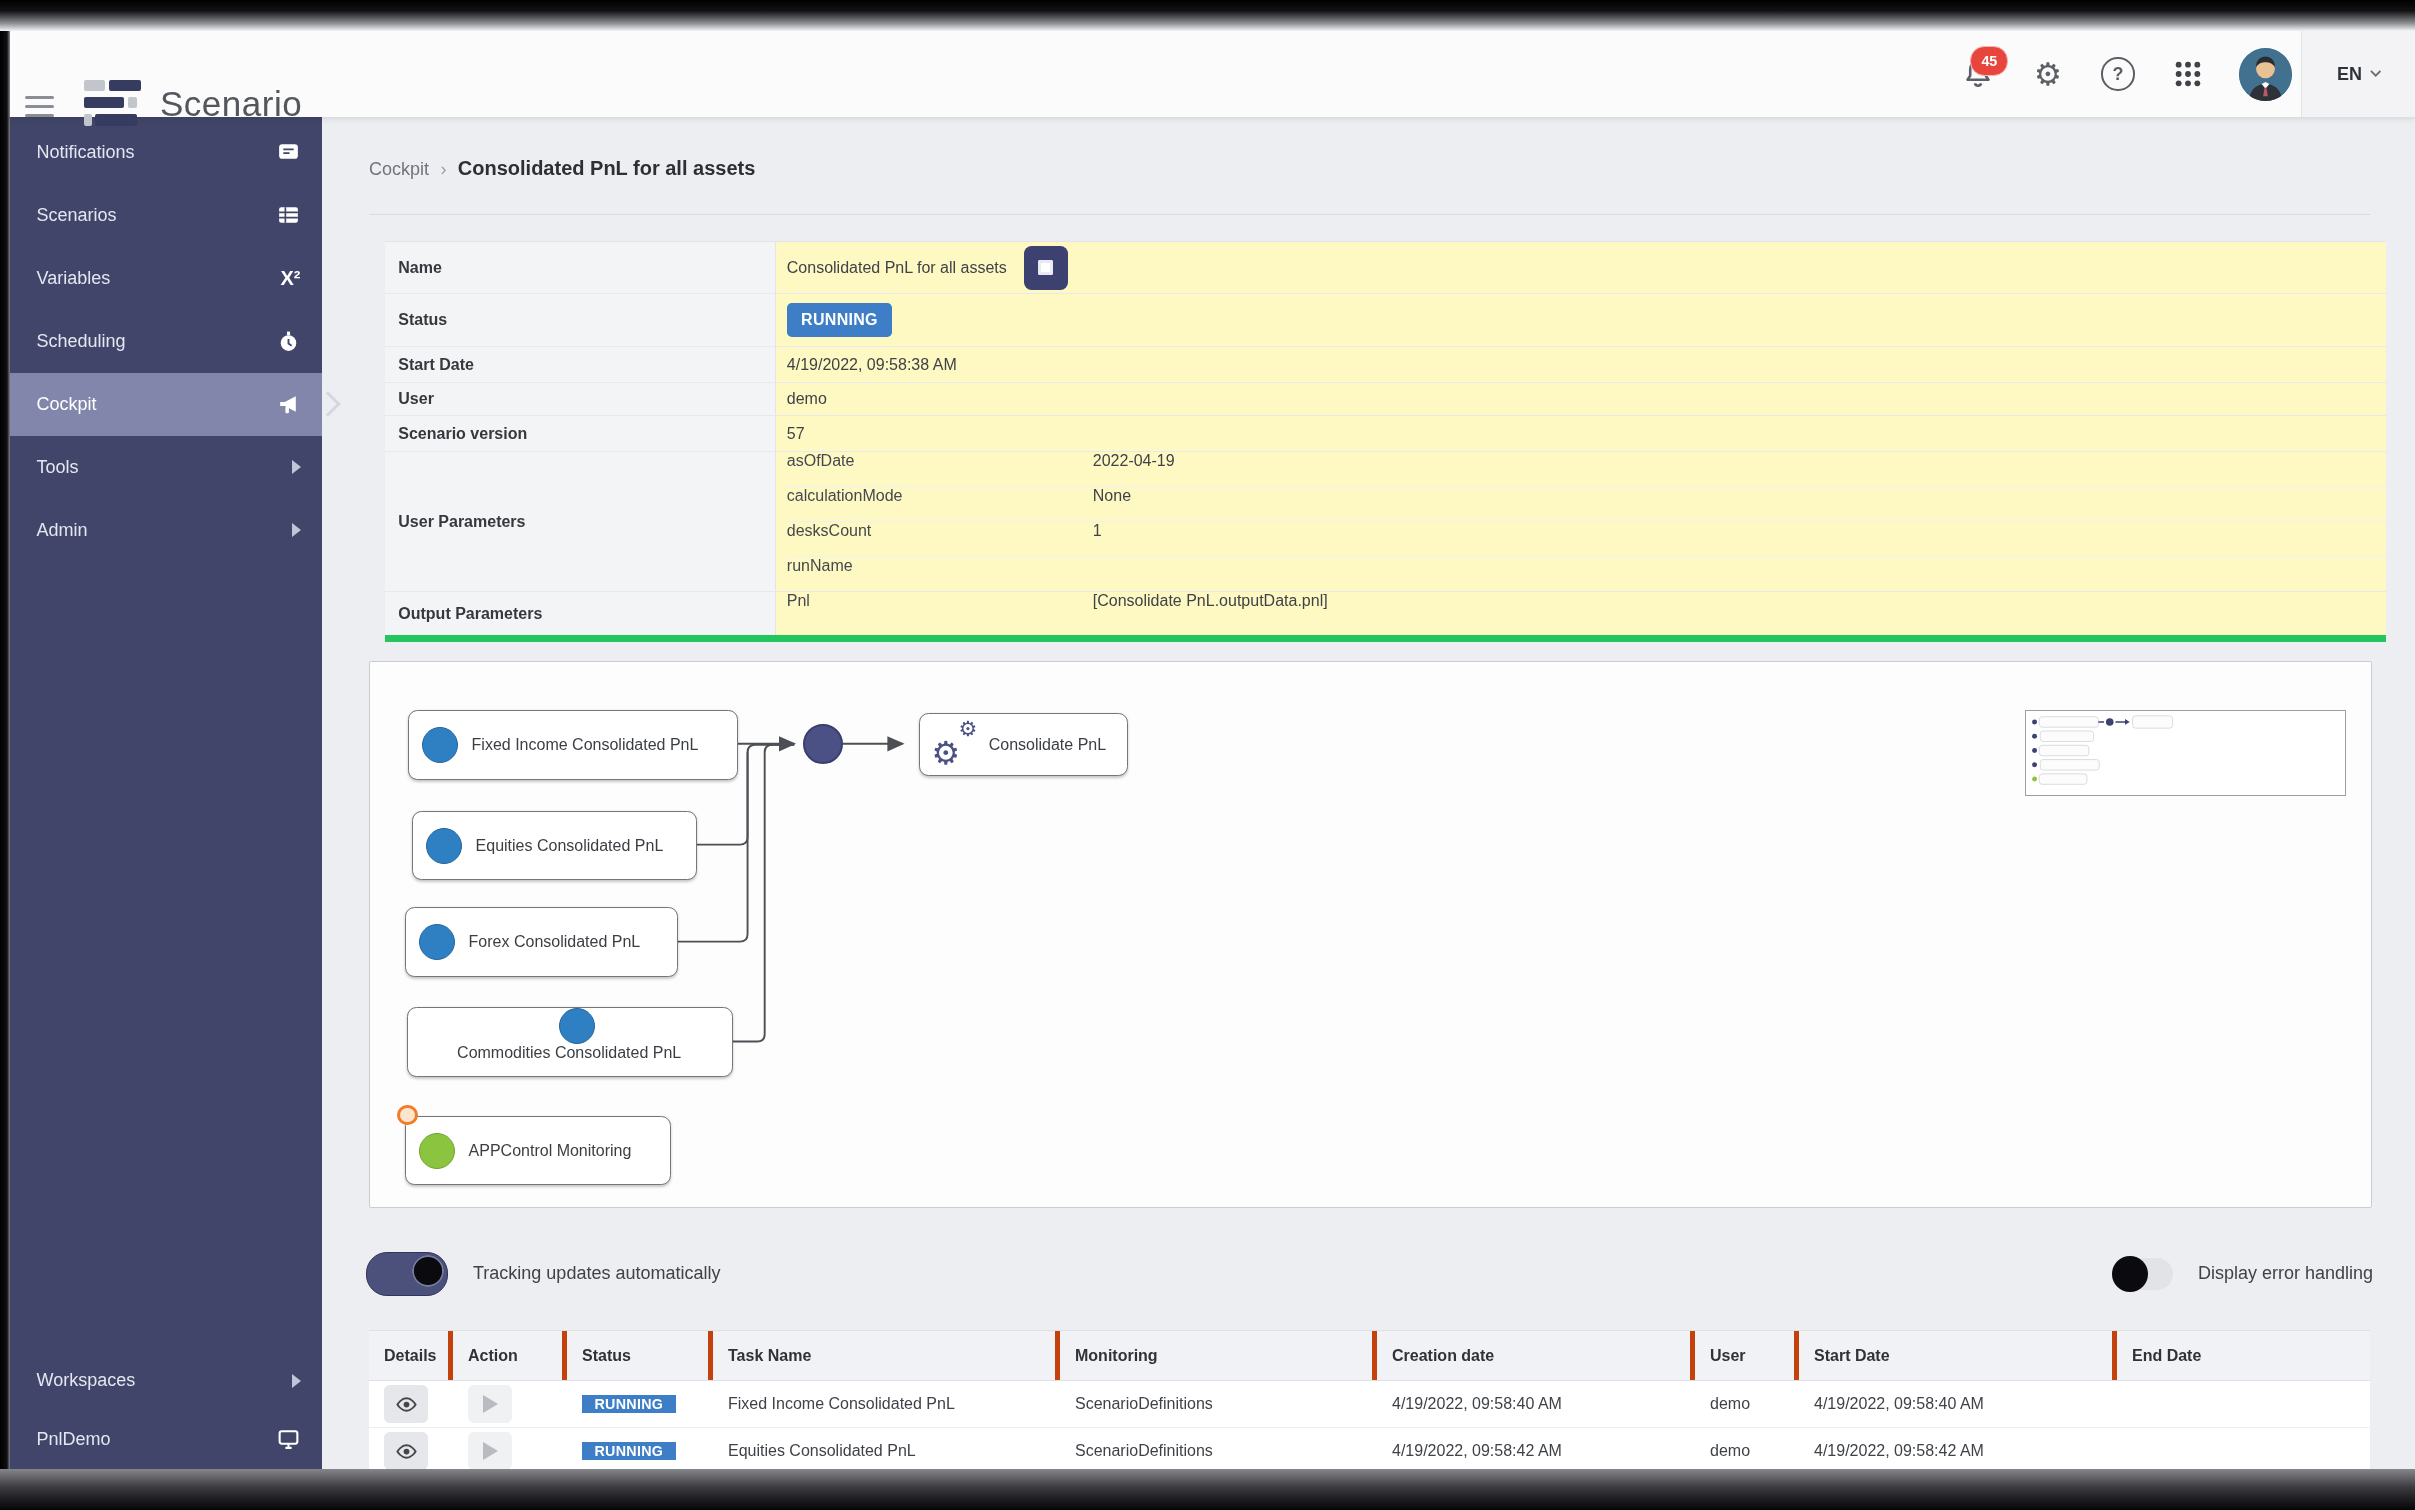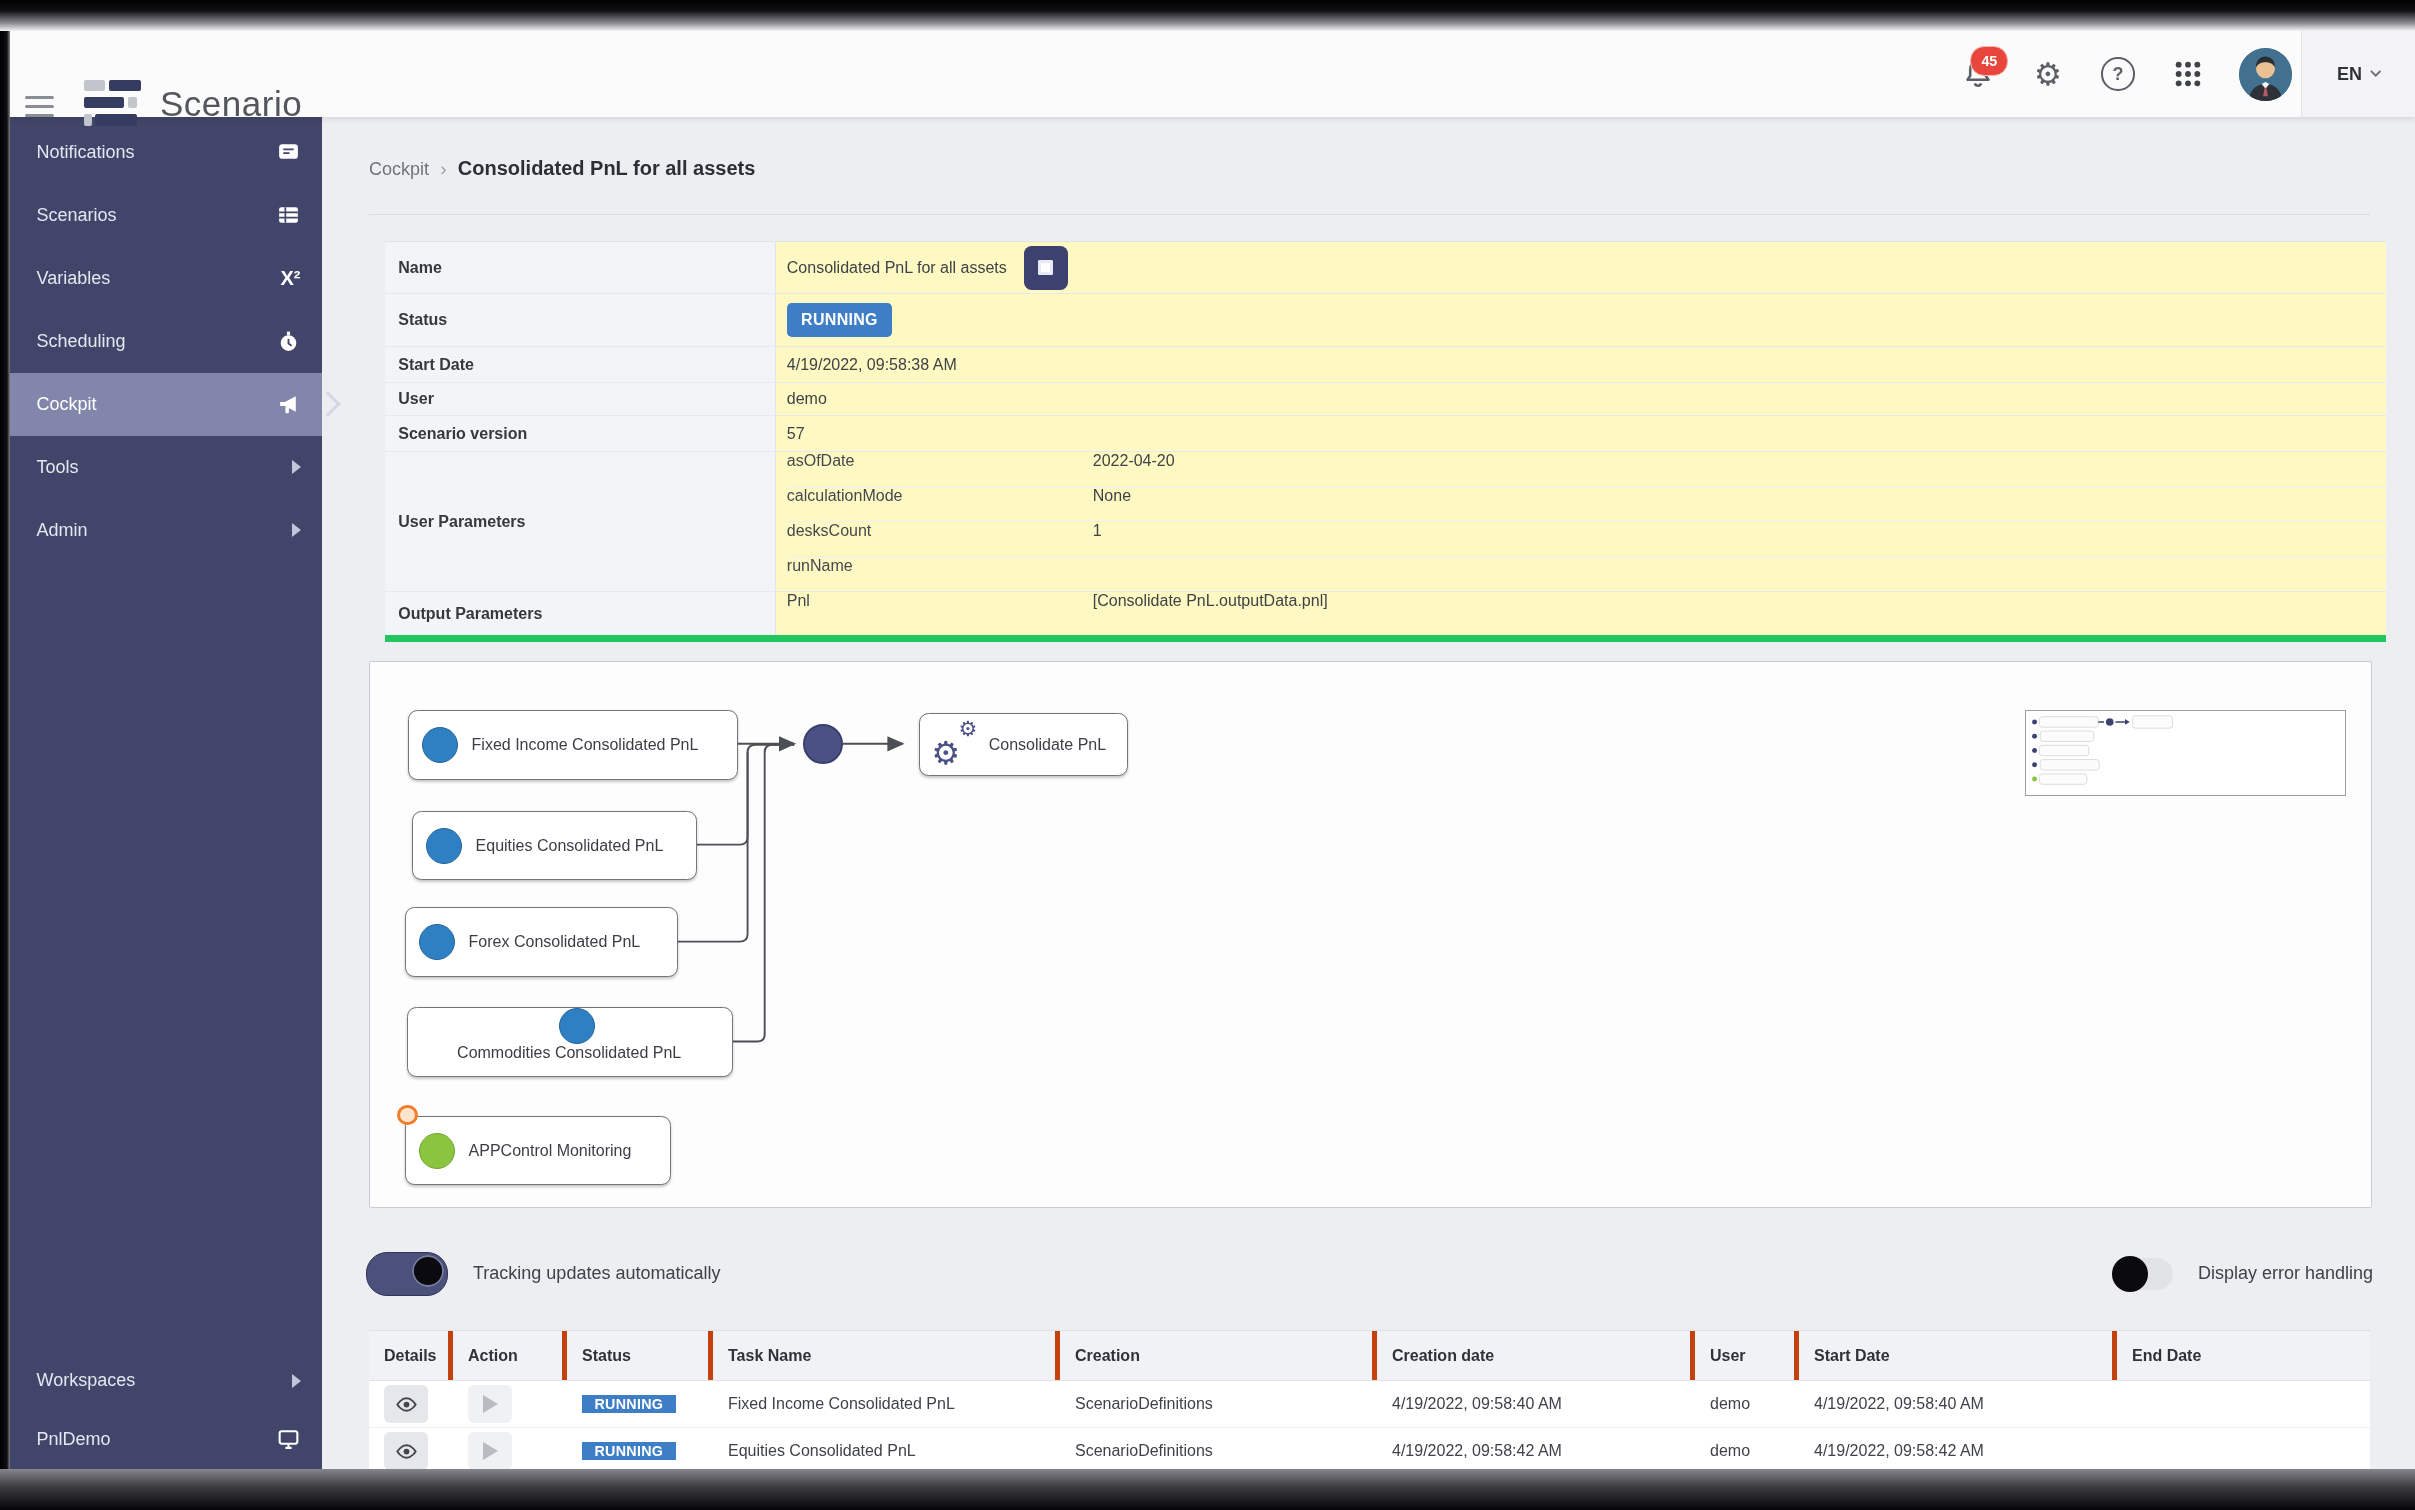--- a/index.html
+++ b/index.html
@@ -305,21 +305,21 @@
       <div class="drow h37">
         <div class="dlabel">Scenario version</div>
         <div class="dvalue">57</div>
       </div>
       <div class="drow">
         <div class="dlabel">User Parameters</div>
         <div class="dvalue" style="padding:0 0 0 10.5px;">
           <div class="subtable">
             <div class="subrow">
               <span class="pname">asOfDate</span>
-              <span class="pvalue">2022-04-20</span>
+              <span class="pvalue">2022-04-19</span>
             </div>
             <div class="subrow">
               <span class="pname">calculationMode</span>
               <span class="pvalue">None</span>
             </div>
             <div class="subrow">
               <span class="pname">desksCount</span>
               <span class="pvalue">1</span>
             </div>
             <div class="subrow">
@@ -428,21 +428,21 @@
         <span class="tlabel">Display error handling</span>
       </div>
     </div>
 
     <div class="ttable">
       <div class="trow thead">
         <div class="tcell">Details</div>
         <div class="tcell">Action</div>
         <div class="tcell">Status</div>
         <div class="tcell">Task Name</div>
-        <div class="tcell">Creation</div>
+        <div class="tcell">Monitoring</div>
         <div class="tcell">Creation date</div>
         <div class="tcell">User</div>
         <div class="tcell">Start Date</div>
         <div class="tcell">End Date</div>
       </div>
 
       <div class="trow">
         <div class="tcell">
             <span class="icon-btn eye-btn">
           <svg width="23" height="23" viewBox="0 0 24 24">

